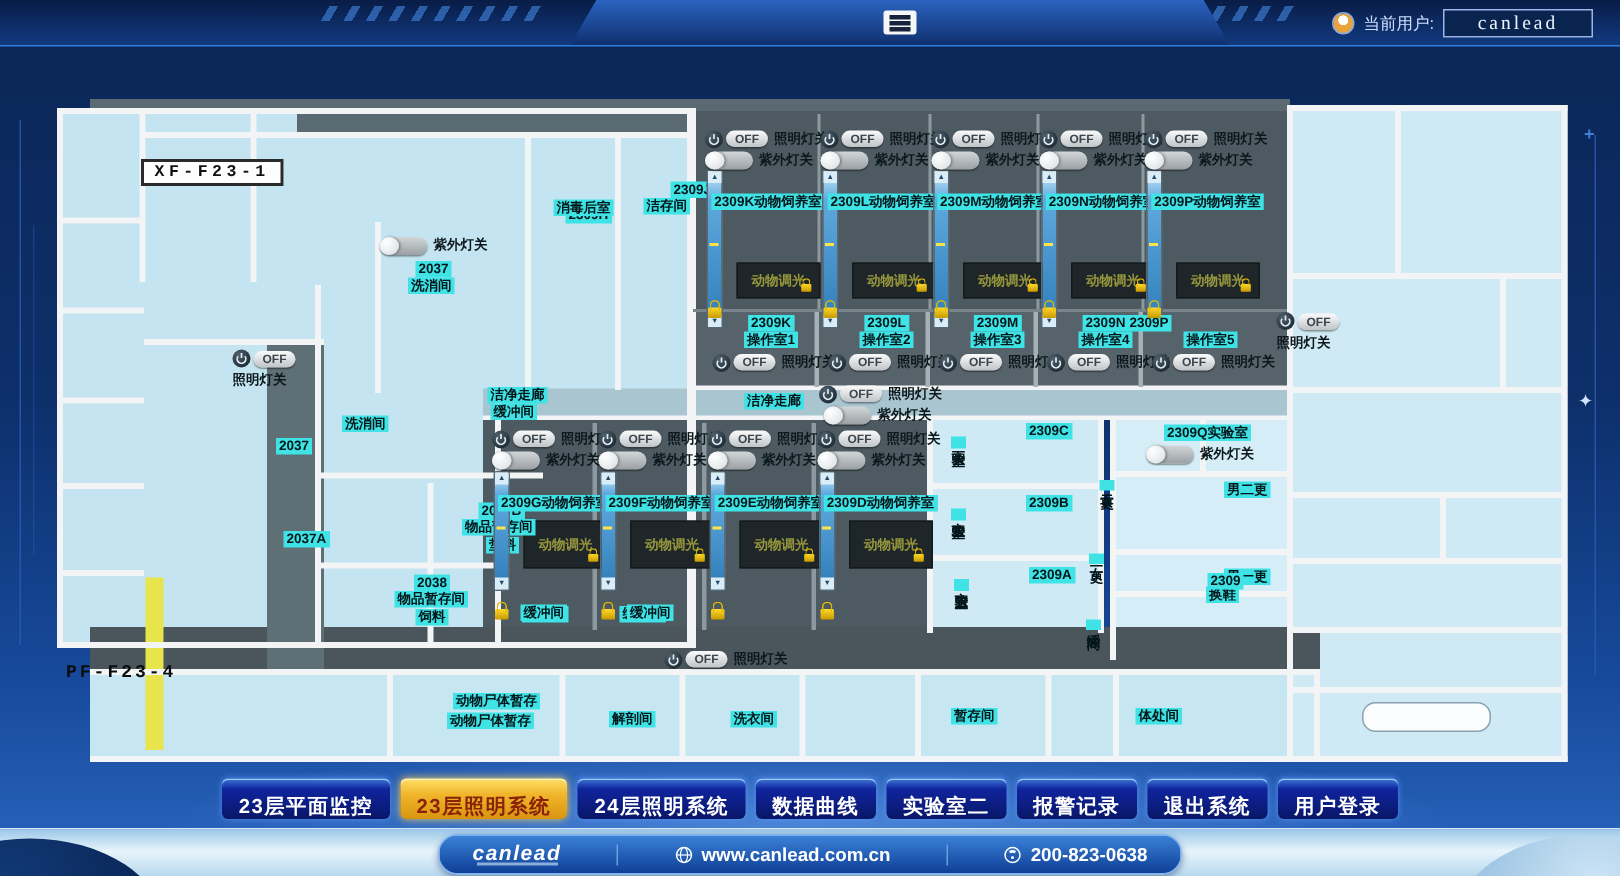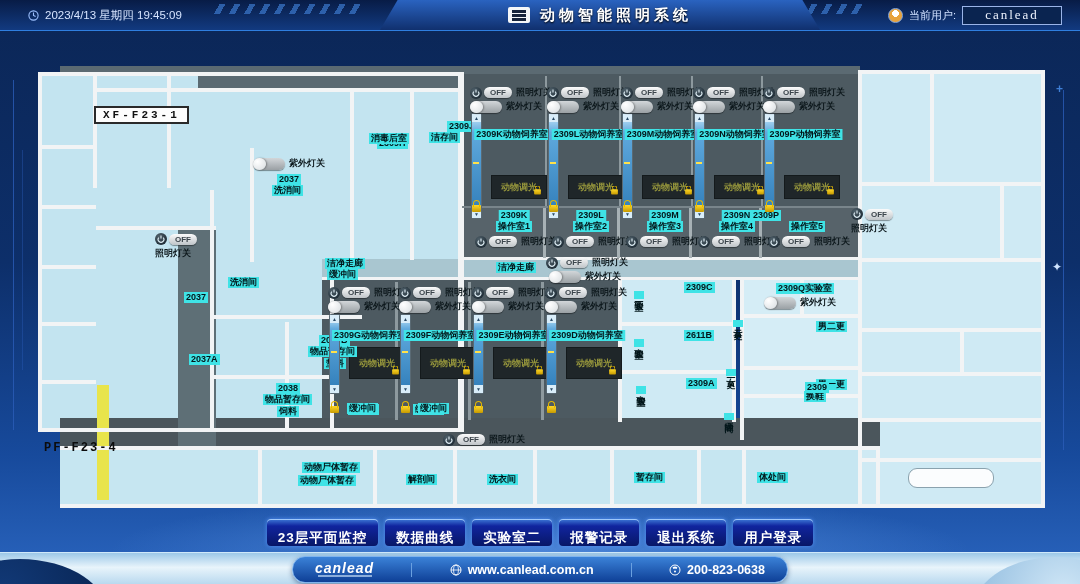--- a/index.html
+++ b/index.html
@@ -90,30 +90,22 @@
   .fbrand{display:flex;flex-direction:column;align-items:center;line-height:12px;}
   .fbrand .nm{color:#fff;font-size:14px;font-weight:bold;letter-spacing:1px;font-style:italic;}
   .fbrand .ln{width:54px;height:2px;background:#bcd6f2;opacity:.7;margin-top:1px;}
 </style>
 </head>
 <body>
 
 <div class="hdr">
   <div class="hdr-dash" style="left:214px;"></div>
   <div class="hdr-dash" style="right:214px;"></div>
-  <div class="hdr-time">
-    <svg width="11" height="11" viewBox="0 0 11 11">
-        <circle cx="5.5" cy="5.5" r="4.6" fill="none" stroke="#9cc0ff" stroke-width="1.1"></circle>
-        <path d="M5.5 2.6 V5.5 L7.6 6.6" fill="none" stroke="#9cc0ff" stroke-width="1.1"></path>
-      </svg>
-    <span>2023/4/13 星期四 19:45:09</span>
-  </div>
   <div class="hdr-center">
     <span class="logo"></span>
-    <span class="title">动物智能照明系统</span>
   </div>
   <div class="hdr-user">
     <span class="avatar"></span>
     <span>当前用户:</span>
     <span class="userbox">canlead</span>
   </div>
 </div>
 
 <div class="main">
   <div class="glow"></div>
@@ -225,21 +217,21 @@
       <div class="tag" style="left: 496px; top: 232px;">洁净走廊</div>
       <div class="tag" style="left: 348px; top: 374px;">缓冲间</div>
       <div class="tag" style="left: 413px; top: 374px;">缓冲间</div>
       <div class="tag" style="left: 302px; top: 432px;">动物尸体暂存</div>
       <div class="tag" style="left: 298px; top: 445px;">动物尸体暂存</div>
       <div class="tag" style="left: 406px; top: 444px;">解剖间</div>
       <div class="tag" style="left: 487px; top: 444px;">洗衣间</div>
       <div class="tag" style="left: 634px; top: 442px;">暂存间</div>
       <div class="tag" style="left: 757px; top: 442px;">体处间</div>
       <div class="tag" style="left: 684px; top: 252px;">2309C</div>
-      <div class="tag" style="left: 684px; top: 300px;">2611B</div>
+      <div class="tag" style="left: 684px; top: 300px;">2309B</div>
       <div class="tag" style="left: 686px; top: 348px;">2309A</div>
       <div class="tag v" style="left: 634px; top: 261px;">实验室一</div>
       <div class="tag v" style="left: 634px; top: 309px;">实验室二</div>
       <div class="tag v" style="left: 636px; top: 356px;">实验室三</div>
       <div class="tag" style="left: 776px; top: 253px;">2309Q实验室</div>
       <div class="tag" style="left: 816px; top: 291px;">男二更</div>
       <div class="tag" style="left: 816px; top: 349px;">男一更</div>
       <div class="tag" style="left: 804px; top: 361px;">换鞋</div>
       <div class="tag" style="left: 805px; top: 352px;">2309</div>
       <div class="tag v" style="left: 733px; top: 290px;">女二更</div>
@@ -656,20 +648,22 @@
       </div>
       <div class="lk" style="left: 547px; top: 371px;">
         <div class="b1"></div>
         <div class="b2"></div>
       </div>
     </div>
 </div>
 
 <div class="nav" id="nav">
     <button class="nav-btn">23层平面监控</button>
+    <button class="nav-btn active">23层照明系统</button>
+    <button class="nav-btn">24层照明系统</button>
     <button class="nav-btn">数据曲线</button>
     <button class="nav-btn">实验室二</button>
     <button class="nav-btn">报警记录</button>
     <button class="nav-btn">退出系统</button>
     <button class="nav-btn">用户登录</button>
   </div>
 
 <div class="footer">
   <div class="earth" style="left:-70px;top:6px;width:180px;height:120px;background:radial-gradient(circle at 40% 30%,#123a78,#061f4a);"></div>
   <div class="earth" style="right:-60px;top:4px;width:170px;height:120px;background:radial-gradient(circle at 55% 30%,#cfe6f6,#7fb0d8);"></div>

